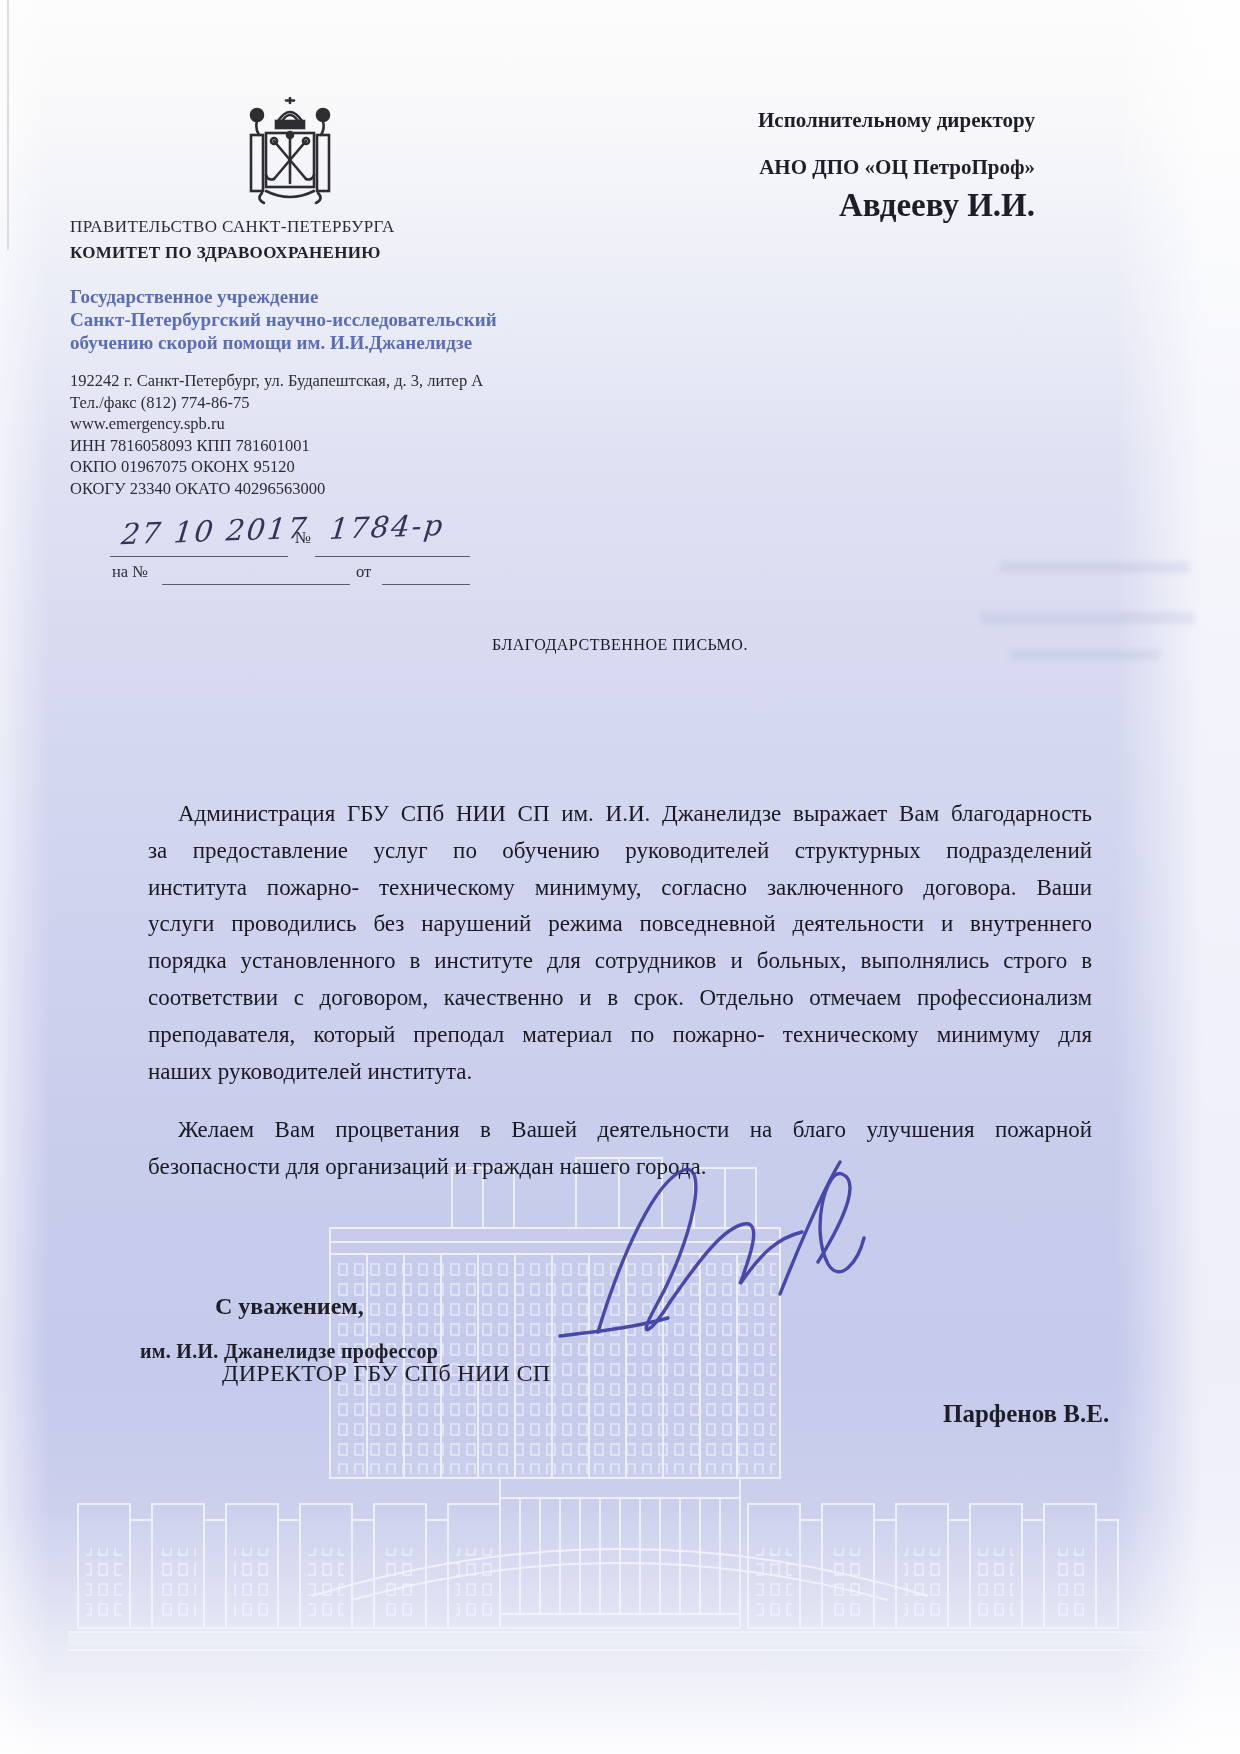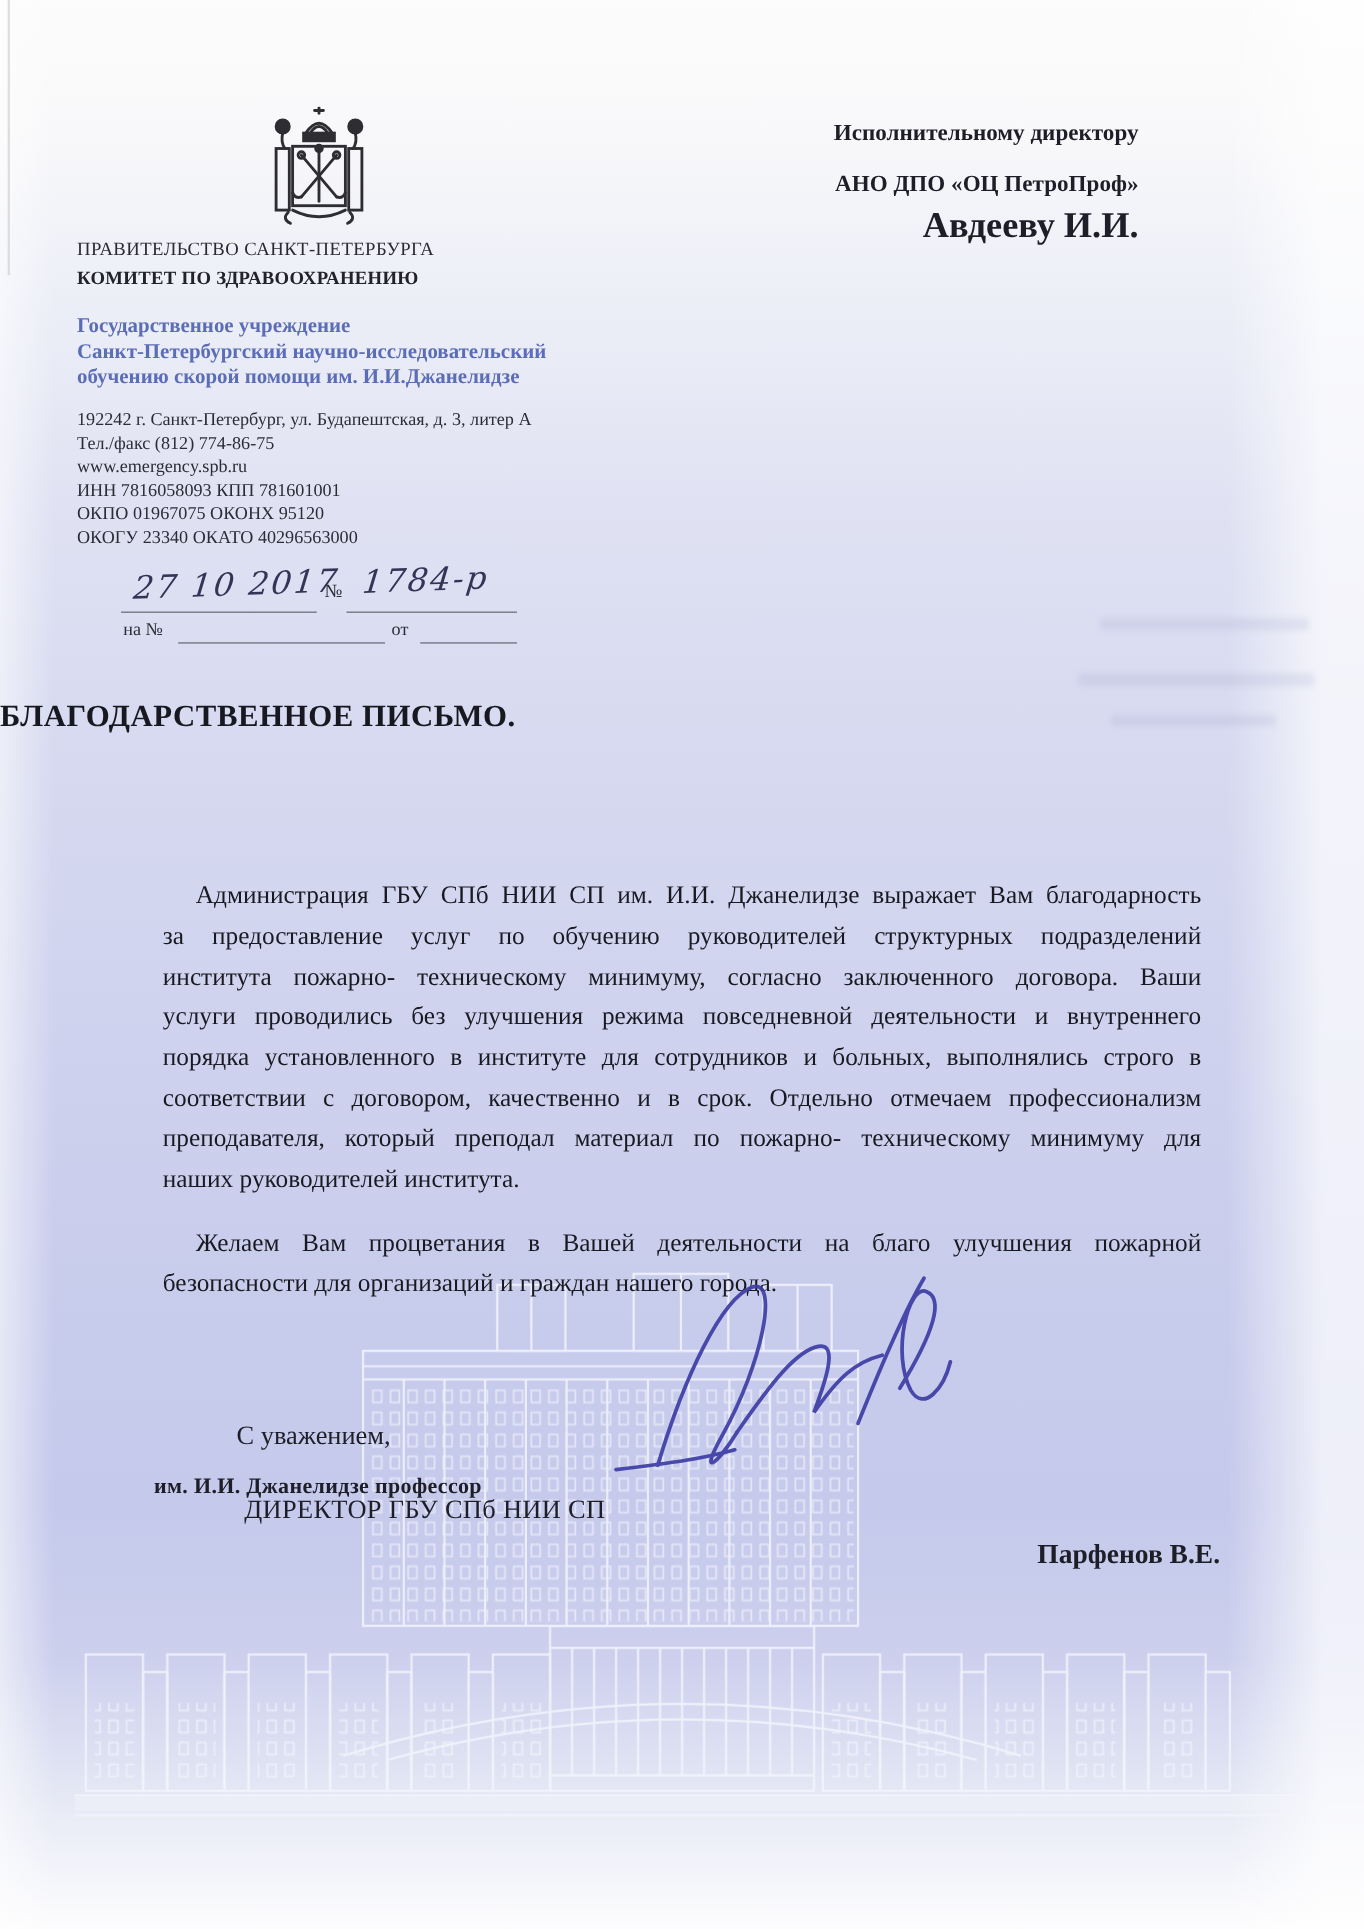--- a/index.html
+++ b/index.html
@@ -22,29 +22,29 @@
   .addr-l1{font-size:21px;font-weight:bold;}
   .addr-l2{font-size:21px;font-weight:bold;margin-top:22px;}
   .addr-l3{font-size:33px;font-weight:bold;margin-top:7px;}
   
   .hand{font-style:italic;font-family:"DejaVu Serif",serif;color:#343457;
         transform:skewX(-8deg) rotate(-2deg);letter-spacing:2px;font-size:29px;}
   .refline{border-bottom:1.6px solid #5a5a66;height:0;}
   .reflabel{font-size:16.5px;color:#2c2c36;}
   .no-print{font-size:17px;color:#2c2c36;}
   
-  .title{left:0;top:636px;width:1240px;font-size:28px;font-weight:bold;letter-spacing:.5px;color:#181820;}
+  .title{left:0;top:636px;width:1240px;text-align:center;font-size:16px;font-weight:normal;letter-spacing:.5px;color:#181820;}
   
   .body-text{left:148px;top:796px;width:944px;font-size:23px;color:#191922;}
   .jl{text-align:justify;text-align-last:justify;line-height:36.8px;height:36.8px;white-space:normal;}
   .jl-end{text-align-last:left;}
   .ind{text-indent:30px;}
   .pgap{height:22px;}
   
-  .regards{left:215px;top:1293px;font-size:24px;font-weight:normal;text-align:right;}
+  .regards{left:215px;top:1293px;font-size:24px;font-weight:bold;text-align:right;}
   .pos1{left:222px;top:1360px;font-size:24px;font-weight:normal;letter-spacing:.3px;}
   .pos2{left:140px;top:1340px;font-size:20px;font-weight:bold;letter-spacing:.3px;}
   .signer{left:943px;top:1400px;font-size:25px;font-weight:bold;}
   
   .ghost{background:#8d93c0;filter:blur(3px);opacity:.16;}
   .edge-line{left:7px;top:0;width:2px;height:250px;background:#c9c9cc;opacity:.6;}
   svg{display:block;}
 </style>
 </head>
 <body>
@@ -220,21 +220,21 @@
   <div class="abs refline" style="left:162px;top:584px;width:188px;"></div>
   <div class="abs reflabel" style="left:356px;top:562px;">от</div>
   <div class="abs refline" style="left:382px;top:584px;width:88px;"></div>
 
   <div class="abs title">БЛАГОДАРСТВЕННОЕ ПИСЬМО.</div>
 
   <div class="abs body-text">
     <div class="jl ind">Администрация ГБУ СПб НИИ СП им. И.И. Джанелидзе выражает Вам благодарность</div>
     <div class="jl">за предоставление услуг по обучению руководителей структурных подразделений</div>
     <div class="jl">института пожарно- техническому минимуму, согласно заключенного договора. Ваши</div>
-    <div class="jl">услуги проводились без улучшения режима повседневной деятельности и внутреннего</div>
+    <div class="jl">услуги проводились без нарушений режима повседневной деятельности и внутреннего</div>
     <div class="jl">порядка установленного в институте для сотрудников и больных, выполнялись строго в</div>
     <div class="jl">соответствии с договором, качественно и в срок. Отдельно отмечаем профессионализм</div>
     <div class="jl">преподавателя, который преподал материал по пожарно- техническому минимуму для</div>
     <div class="jl jl-end">наших руководителей института.</div>
     <div class="pgap"></div>
     <div class="jl ind">Желаем Вам процветания  в Вашей деятельности на благо улучшения пожарной</div>
     <div class="jl jl-end">безопасности для организаций и граждан нашего города.</div>
   </div>
 
   <svg class="abs" style="left:0;top:0;" width="1240" height="1754" viewBox="0 0 1240 1754">

